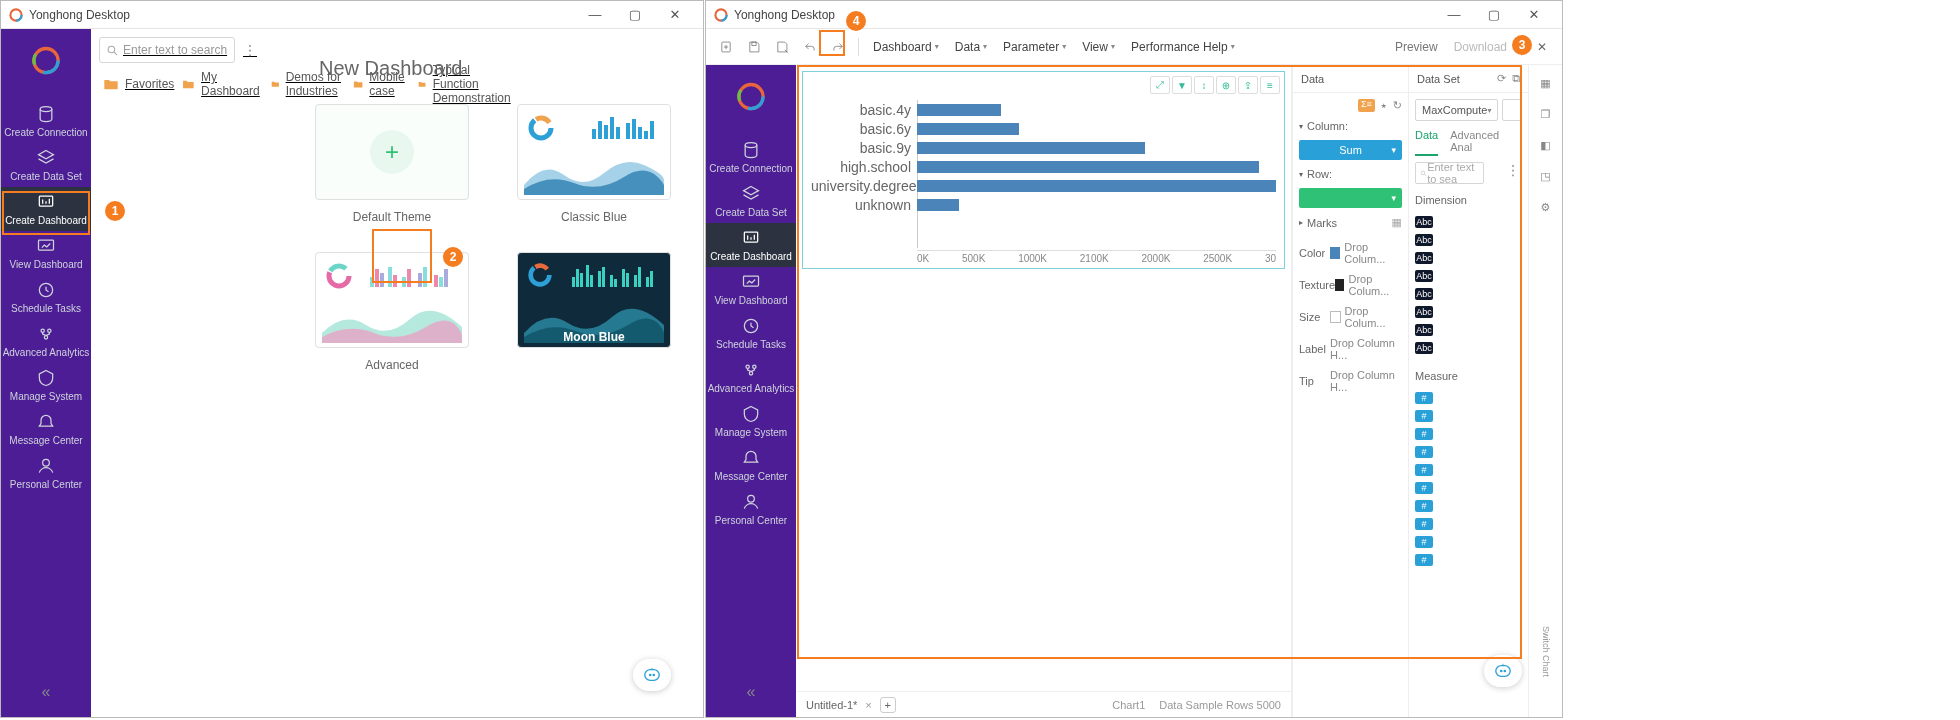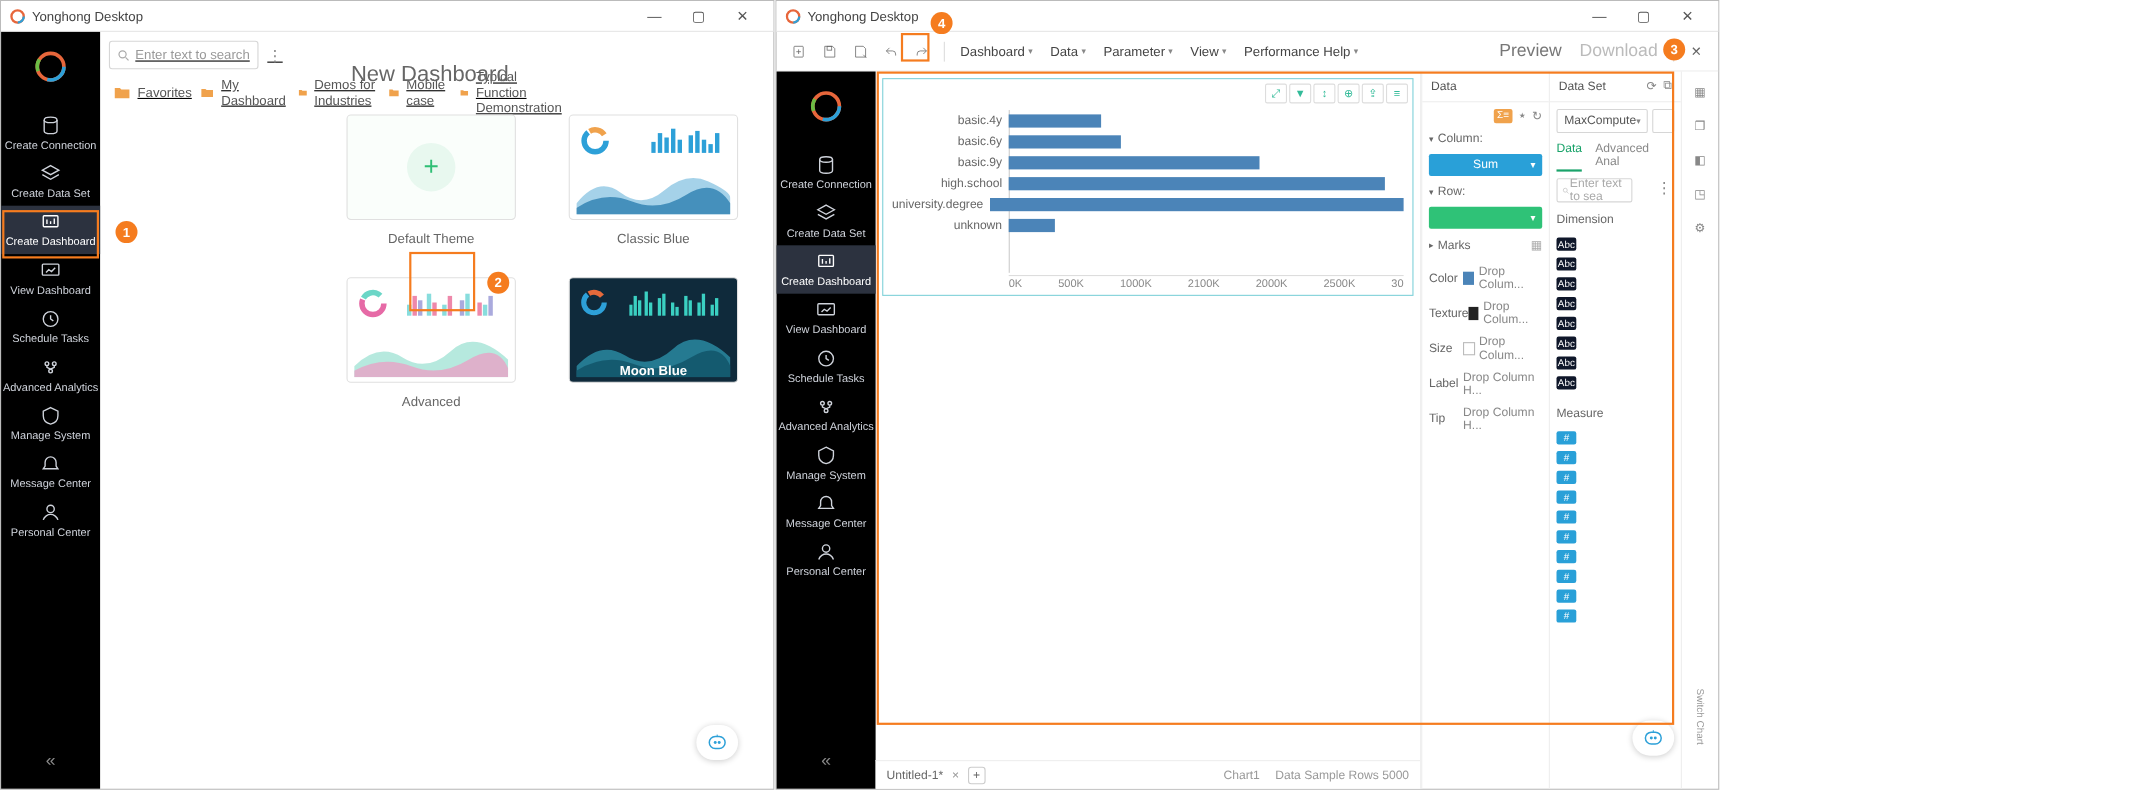--- a/index.html
+++ b/index.html
@@ -5,21 +5,21 @@
   * { box-sizing: border-box; margin: 0; padding: 0; font-family: -apple-system, "Segoe UI", Arial, sans-serif; }
   body { display: flex; width: 1960px; height: 720px; background: #fff; overflow: hidden; }
   .window { border: 1px solid #bbb; display: flex; flex-direction: column; height: 718px; position: relative; }
   .win-left { width: 704px; }
   .win-right { width: 858px; margin-left: 1px; }
   .titlebar { height: 28px; display: flex; align-items: center; padding: 0 8px; background: #fff; border-bottom: 1px solid #e6e6e6; font-size: 12px; color: #444; }
   .titlebar-logo { width: 14px; height: 14px; margin-right: 6px; }
   .titlebar-spacer { flex: 1; }
   .winbtn { width: 40px; height: 28px; display: flex; align-items: center; justify-content: center; color: #555; font-size: 13px; cursor: pointer; }
   .body { flex: 1; display: flex; min-height: 0; }
-  .sidebar { width: 90px; background: #000000; display: flex; flex-direction: column; align-items: center; padding-top: 8px; }
+  .sidebar { width: 90px; background: #4c1d95; display: flex; flex-direction: column; align-items: center; padding-top: 8px; }
   .side-logo { width: 44px; height: 44px; margin: 6px 0 12px; }
   .side-item { width: 100%; height: 44px; display: flex; flex-direction: column; align-items: center; justify-content: center; color: #cfd3db; font-size: 10px; gap: 3px; cursor: pointer; }
   .side-item.active { background: #2c323f; color: #fff; }
   .side-item svg { width: 20px; height: 20px; }
   .side-collapse { margin-top: auto; margin-bottom: 16px; color: #888; }
   .main-left { flex: 1; display: flex; flex-direction: column; padding: 8px 0 0 8px; min-width: 0; }
   .top-row { display: flex; align-items: center; gap: 6px; padding-right: 12px; }
   .search { flex: 0 0 136px; height: 26px; border: 1px solid #d6d6d6; border-radius: 3px; display: flex; align-items: center; padding: 0 6px; color: #999; font-size: 12px; }
   .search svg { margin-right: 4px; }
   .kebab { width: 18px; text-align: center; color: #888; font-size: 14px; cursor: pointer; }
@@ -45,31 +45,31 @@
   .thumb-plus { width: 44px; height: 44px; border-radius: 50%; background: #e8f8ef; display: flex; align-items: center; justify-content: center; }
   .thumb-moon { background: #0f2a3b; }
   .mini { position: absolute; }
 
   
   .toolbar { height: 36px; display: flex; align-items: center; gap: 4px; padding: 0 8px; border-bottom: 1px solid #eee; font-size: 12px; color: #444; }
   .tool-btn { width: 24px; height: 24px; border-radius: 3px; display: flex; align-items: center; justify-content: center; cursor: pointer; color: #666; }
   .tool-sep { width: 1px; height: 18px; background: #ddd; margin: 0 4px; }
   .tool-drop { display: flex; align-items: center; gap: 3px; padding: 0 6px; cursor: pointer; }
   .tool-spacer { flex: 1; }
-  .tool-link { color: #777; font-size: 16px; padding: 0 6px; cursor: pointer; }
+  .tool-link { color: #777; font-size: 12px; padding: 0 6px; cursor: pointer; }
   .tool-link.dis { color: #bbb; }
 
   .main-right { flex: 1; display: flex; min-width: 0; position: relative; }
   .canvas-area { flex: 1; display: flex; flex-direction: column; border-right: 1px solid #eee; position: relative; min-width: 0; }
   .chart-card { margin: 6px; border: 1px solid #7fd1d9; height: 198px; position: relative; }
   .chart-tools { position: absolute; top: 4px; right: 4px; display: flex; gap: 2px; }
   .ct-btn { width: 20px; height: 18px; border: 1px solid #ddd; border-radius: 2px; display: flex; align-items: center; justify-content: center; font-size: 10px; color: #3b9; }
   .barchart { position: absolute; left: 8px; top: 28px; right: 8px; bottom: 20px; }
   .bar-row { display: flex; align-items: center; height: 19px; }
-  .bar-cat { width: 106px; text-align: right; font-size: 11px; color: #666; padding-right: 6px; }
+  .bar-cat { width: 106px; text-align: right; font-size: 14px; color: #666; padding-right: 6px; }
   .bar-val { height: 12px; background: #4b84b8; }
   .axis { position: absolute; left: 114px; right: 8px; bottom: 4px; display: flex; justify-content: space-between; font-size: 10px; color: #888; border-top: 1px solid #ddd; padding-top: 2px; }
   .axis-line { position: absolute; left: 114px; top: 28px; bottom: 20px; width: 1px; background: #ccc; }
 
   .tabs-bottom { height: 26px; display: flex; align-items: center; gap: 8px; padding: 0 10px; border-top: 1px solid #eee; font-size: 11px; color: #666; position: absolute; bottom: 0; left: 0; right: 0; background: #fff; }
   .tabs-bottom .close-x { cursor: pointer; color: #999; }
   .tabs-bottom .plus { width: 16px; height: 16px; border: 1px solid #ccc; border-radius: 3px; display: flex; align-items: center; justify-content: center; cursor: pointer; }
   .status-row { margin-left: auto; display: flex; gap: 14px; color: #999; }
 
   .panel { border-left: 1px solid #eee; display: flex; flex-direction: column; font-size: 11px; }

